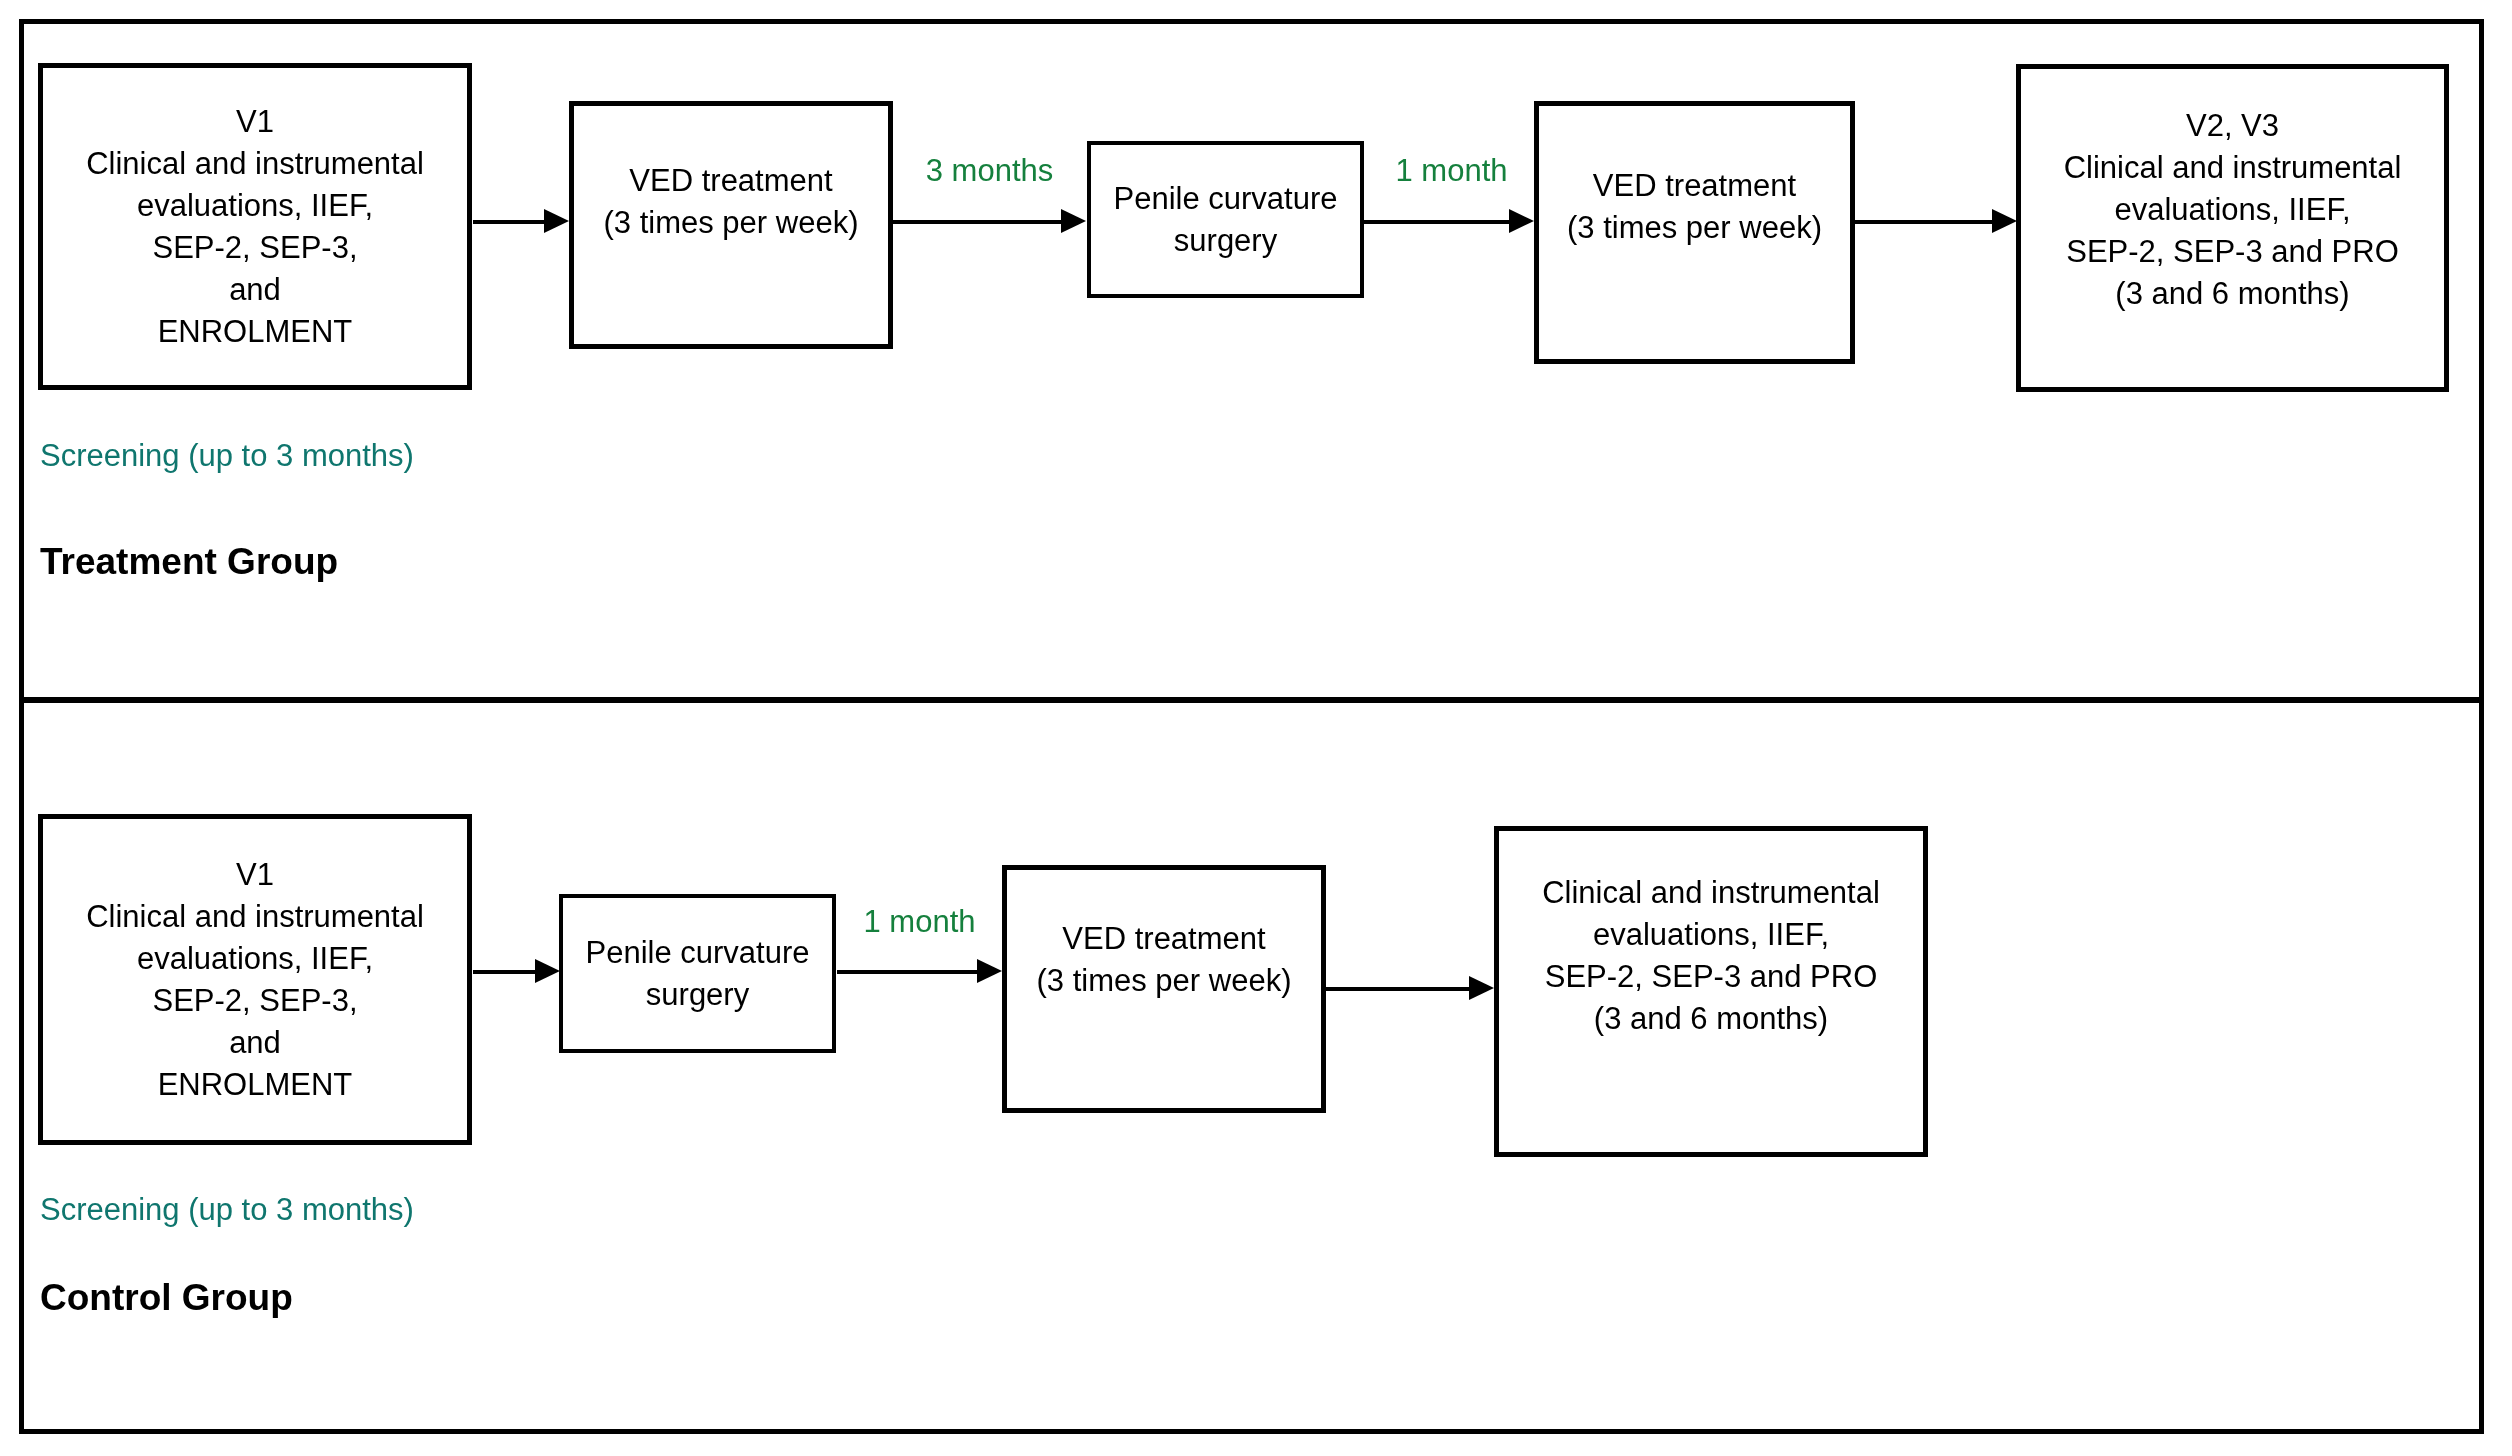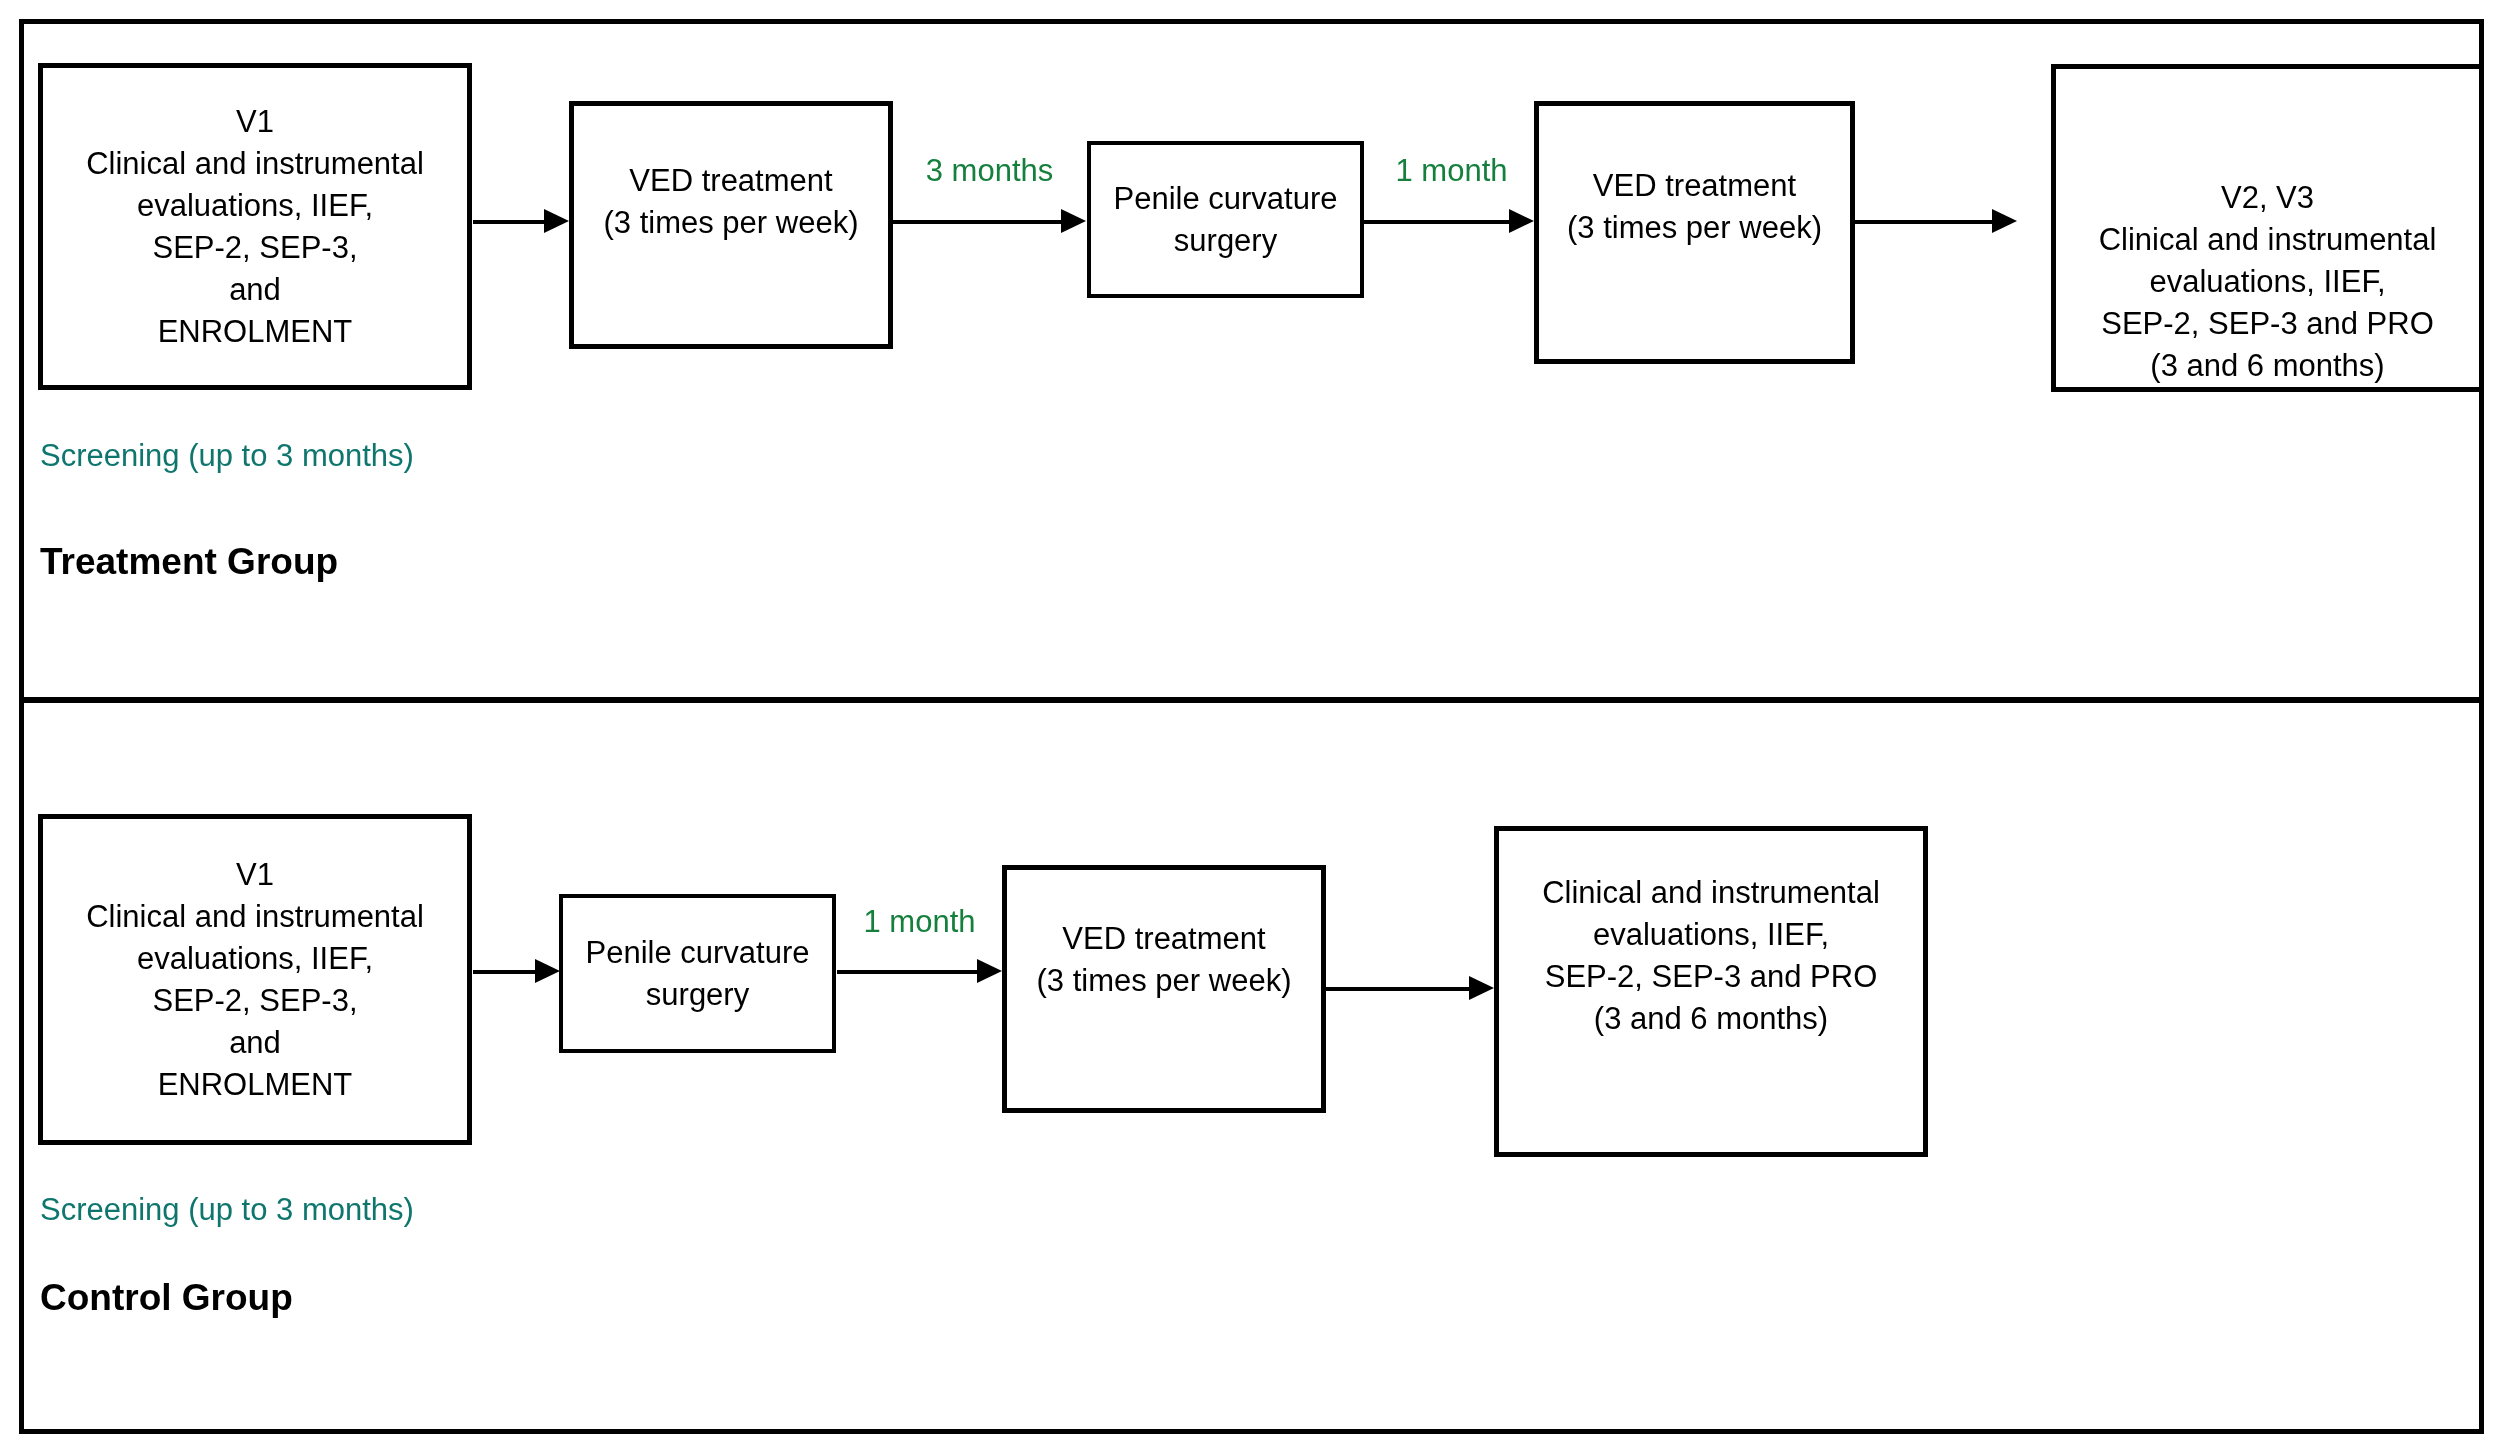--- a/index.html
+++ b/index.html
@@ -42,21 +42,21 @@
     font-size: 31px;
     line-height: 42px;
     color: #000000;
   }
   .box .line { width: 100%; }
   
   #t-v1      { left: 38px;   top: 63px;  width: 434px; height: 327px; }
   #t-ved1    { left: 569px;  top: 101px;  width: 324px; height: 248px; padding-bottom: 47px; }
   #t-surgery { left: 1087px; top: 141px;  width: 277px; height: 157px; border-width: 4.7px; }
   #t-ved2    { left: 1534px; top: 101px;  width: 321px; height: 263px; padding-bottom: 52px; }
-  #t-outcome { left: 2016px; top: 64px;  width: 433px; height: 328px; justify-content: flex-end; padding-top: 36px; margin-left: 35px; }
+  #t-outcome { left: 2016px; top: 64px;  width: 433px; height: 328px; justify-content: flex-start; padding-top: 36px; }
   
   #c-v1      { left: 38px;   top: 814px; width: 434px; height: 331px; }
   #c-surgery { left: 559px;  top: 894px; width: 277px; height: 159px; border-width: 4.7px; }
   #c-ved     { left: 1002px; top: 865px; width: 324px; height: 248px; padding-bottom: 58px; }
   #c-outcome { left: 1494px; top: 826px; width: 434px; height: 331px; justify-content: flex-start; padding-top: 41px; }
   
   .arrow { position: absolute; height: 25.6px; }
   .arrow-shaft {
     position: absolute;
     left: 0; right: 22px; top: 10.5px;

